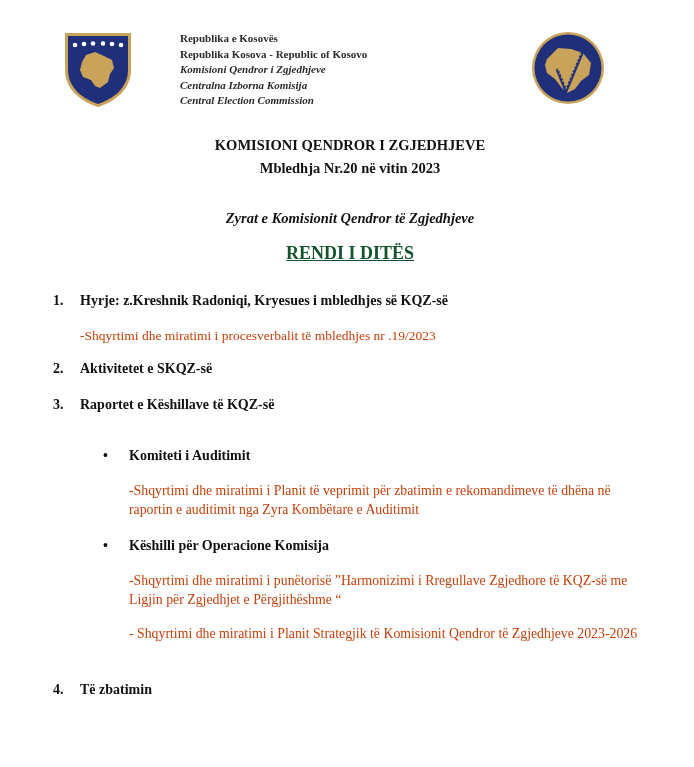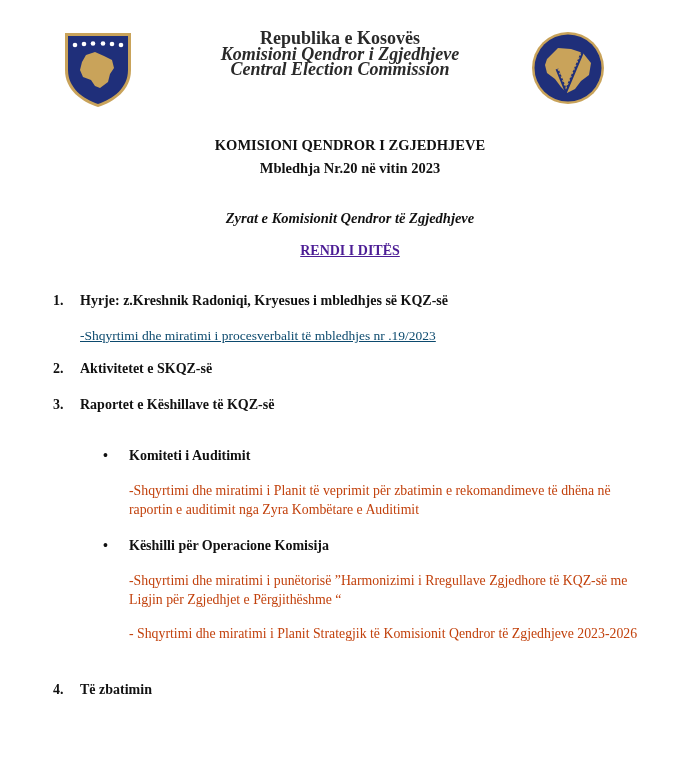--- a/index.html
+++ b/index.html
@@ -3,41 +3,41 @@
 <meta charset="utf-8">
 <style>
   html, body { margin: 0; padding: 0; background: #ffffff; }
   body {
     width: 694px; height: 767px; position: relative; overflow: hidden;
     font-family: "Liberation Serif", "DejaVu Serif", serif; color: #1a1a1a;
   }
   .emblem-left { position: absolute; left: 62px; top: 30px; width: 72px; height: 78px; }
   .emblem-right { position: absolute; left: 531px; top: 31px; width: 74px; height: 74px; }
   .letterhead {
-    position: absolute; left: 180px; top: 31px; width: 320px; text-align: center;
-    font-size: 18px; line-height: 15.5px; color: #2a2a2a;
+    position: absolute; left: 180px; top: 31px; width: 320px; text-align: left;
+    font-size: 11px; line-height: 15.5px; color: #2a2a2a;
   }
   .letterhead .b { font-weight: bold; }
   .letterhead .i { font-style: italic; font-weight: bold; }
   .title-block {
     position: absolute; left: 100px; top: 134px; width: 500px; text-align: center;
     font-weight: bold; font-size: 14.5px; line-height: 22.5px; color: #111;
   }
   .title-block .it { font-style: italic; margin-top: 28px; }
   .agenda-title {
     position: absolute; left: 250px; top: 243px; width: 200px; text-align: center;
-    font-weight: bold; font-size: 14px; text-decoration: underline; color: #4c1d95;
+    font-weight: bold; font-size: 18px; text-decoration: underline; color: #14532d;
   }
   .item {
     position: absolute; left: 53px; font-weight: bold; font-size: 14px; color: #111;
     display: flex;
   }
   .item .num { width: 27px; }
   .sub {
-    position: absolute; left: 80px; font-size: 13.5px; color: #0c4a6e; line-height: 18px; text-decoration: underline;
+    position: absolute; left: 80px; font-size: 13.5px; color: #c2410c; line-height: 18px;
   }
   .bullet {
     position: absolute; left: 103px; font-weight: bold; font-size: 14px; color: #111; display: flex;
   }
   .bullet .dot { width: 26px; font-size: 14px; }
   .bsub {
     position: absolute; left: 129px; width: 520px; font-size: 13.8px; line-height: 19px; color: #c2410c;
   }
 </style>
 </head>
@@ -52,21 +52,23 @@
       <circle cx="31" cy="13.5" r="2.3"></circle>
     <circle cx="41" cy="13.5" r="2.3"></circle>
       <circle cx="50" cy="14" r="2.3"></circle>
       <circle cx="59" cy="15" r="2.3"></circle>
   </g>
   <path d="M24,25 L33,22 L42,26 L50,30 L52,38 L48,44 L46,52 L38,58 L33,56 L29,50 L21,47 L18,40 L20,32 Z" fill="#c9a35a"></path>
 </svg>
 
 <div class="letterhead">
   <div class="b">Republika e Kosovës</div>
+  <div class="b">Republika Kosova - Republic of Kosovo</div>
   <div class="i">Komisioni Qendror i Zgjedhjeve</div>
+  <div class="i">Centralna Izborna Komisija</div>
   <div class="i">Central Election Commission</div>
 </div>
 
 <svg class="emblem-right" viewBox="0 0 74 74">
   <circle cx="37" cy="37" r="36" fill="#c9a35a"></circle>
   <circle cx="37" cy="37" r="33.5" fill="#1f2f7a"></circle>
   <path d="M16,28 L27,17 L40,18 L52,22 L60,32 L58,44 L50,50 L44,58 L36,62 L30,56 L24,48 L16,42 L14,34 Z" fill="#c9a35a"></path>
   <path d="M26,38 L35,60 L52,20" fill="none" stroke="#1f2f7a" stroke-width="3"></path>
   <path d="M27,38 L35,57 L50,22" fill="none" stroke="#c9a35a" stroke-width="1.2" stroke-dasharray="2 2"></path>
 </svg>

